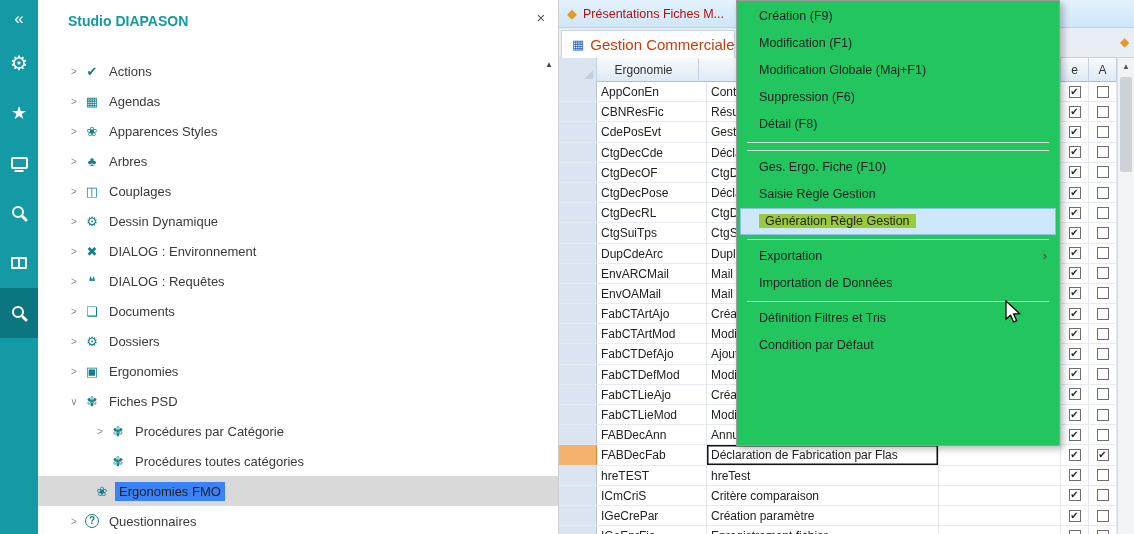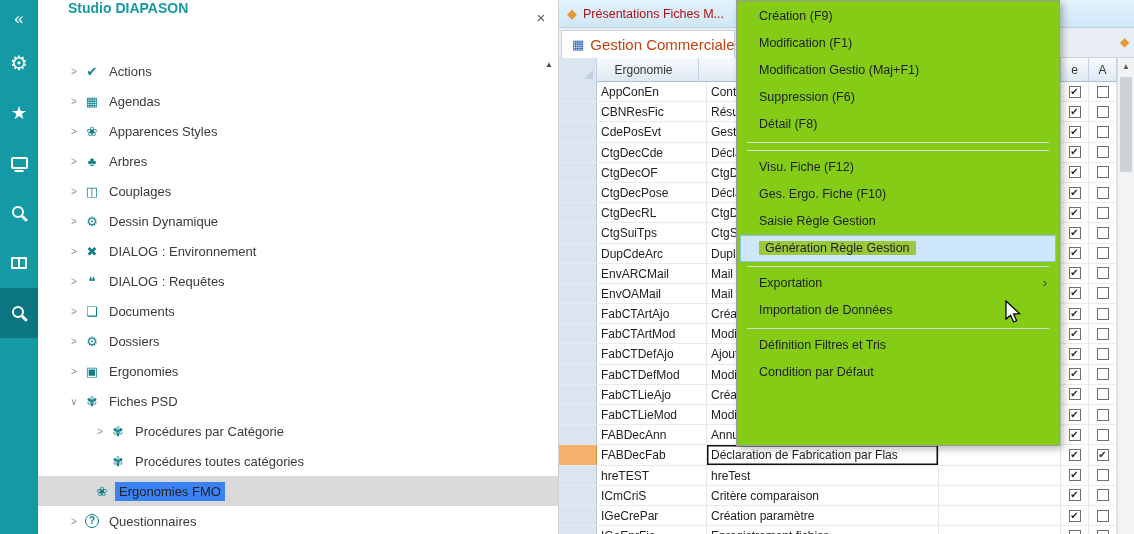--- a/index.html
+++ b/index.html
@@ -15,21 +15,21 @@
   .i-monitor { width:17px; height:12px; border:2px solid #fff; border-radius:2px; position:relative; display:inline-block; }
   .i-monitor::after { content:""; position:absolute; left:50%; transform:translateX(-50%); bottom:-5px; width:9px; height:2px; background:#fff; }
   .i-search { position:relative; width:18px; height:18px; display:inline-block; }
   .i-search::before { content:""; position:absolute; left:2px; top:2px; width:8px; height:8px; border:2px solid #fff; border-radius:50%; }
   .i-search::after { content:""; position:absolute; left:12.5px; top:11px; width:3px; height:7px; background:#fff; transform:rotate(-45deg); border-radius:1px; }
   .i-columns { width:16px; height:12px; border:2px solid #fff; border-radius:1px; position:relative; display:inline-block; }
   .i-columns::after { content:""; position:absolute; left:5px; top:0; width:2px; height:100%; background:#fff; }
 
   
   .tree { position:absolute; left:38px; top:0; width:521px; height:534px; background:#fff; border-right:1px solid #cfcfcf; z-index:2; }
-  .tree-title { position:absolute; left:30px; top:0; color:#149aa5; font-weight:bold; font-size:14px; }
+  .tree-title { position:absolute; left:30px; top:13px; color:#149aa5; font-weight:bold; font-size:14px; }
   .tree-close { position:absolute; right:8px; top:9px; width:18px; height:18px; text-align:center; color:#555; font-size:15px; cursor:pointer; }
   .tree-scrollup { position:absolute; right:5px; top:60px; font-size:8px; color:#444; cursor:pointer; }
   .tree-items { position:absolute; left:0; top:56px; width:100%; }
   .titem { height:30px; display:flex; align-items:center; color:#3a3a3a; font-size:13px; cursor:pointer; white-space:nowrap; }
   .titem .exp { width:16px; flex:none; text-align:center; color:#8f8f8f; font-size:10px; }
   .titem .ticon { width:20px; flex:none; text-align:center; font-size:13px; color:#117f8a; }
   .titem .ticon.q { width:14px; height:14px; margin:0 3px; border:1.5px solid #117f8a; border-radius:50%; font-size:10px; line-height:11px; font-weight:bold; }
   .titem .tlabel { margin-left:3px; padding:2px 4px; }
   .titem.selected { background:#d9d9d9; }
   .titem.highlight .tlabel { background:#3b82f6; color:#222; }
@@ -60,21 +60,21 @@
   .c-des { width:232px; flex:none; padding:3px 0 0 4px; border-right:1px solid #e3e8f0; position:relative; }
   .c-des.seldes { box-shadow:inset 0 0 0 1.5px #111; }
   .c-4 { width:122px; flex:none; border-right:1px solid #e3e8f0; }
   .c-e,.c-a { width:28px; flex:none; display:flex; align-items:center; justify-content:center; border-right:1px solid #e3e8f0; }
   .cb { width:12px; height:12px; border:1px solid #6e6e6e; background:#fff; font-size:10px; line-height:10px; text-align:center; color:#2a2a2a; cursor:pointer; }
   .vsb { position:absolute; right:0; top:0; width:17px; height:476px; background:#f2f3f5; border-left:1px solid #dcdcdc; cursor:pointer; }
   .vsb .up { height:17px; line-height:17px; text-align:center; font-size:8px; color:#555; }
   .vsb .thumb { position:absolute; left:2px; top:19px; width:12px; height:95px; background:#cdd2d8; border-radius:2px; }
 
   
-  .cmenu { position:absolute; left:736px; top:0; width:324px; height:446px; background:#84cc16; border:1px solid #9b9b9b; box-shadow:3px 3px 7px rgba(0,0,0,.28); padding-top:2px; z-index:5; }
+  .cmenu { position:absolute; left:736px; top:0; width:324px; height:446px; background:#22c55e; border:1px solid #9b9b9b; box-shadow:3px 3px 7px rgba(0,0,0,.28); padding-top:2px; z-index:5; }
   .mitem { height:27px; line-height:26px; padding-left:22px; font-size:12.5px; color:#1f1f1f; position:relative; white-space:nowrap; cursor:pointer; }
   .mitem.hl { background:#cfe7fa; outline:1px solid #8ebfe8; outline-offset:-1px; margin:0 3px; padding-left:19px; }
   .mitem.hl .mlabel { background:#9aca3c; padding:0 6px; }
   .marrow { position:absolute; right:12px; top:0; color:#444; font-size:13px; }
   .msep { height:8px; position:relative; }
   .msep::after { content:""; position:absolute; left:10px; right:10px; top:4px; border-top:1px solid #d8d8d8; }
 
   .cursor { position:absolute; left:1002px; top:300px; z-index:9; }
 </style>
 </head>
@@ -490,26 +490,25 @@
       <div class="vsb">
         <div class="up">▲</div>
         <div class="thumb"></div>
       </div>
     </div>
   </div>
 
   <div class="cmenu" id="ctxMenu">
       <div class="mitem"><span class="mlabel">Création (F9)</span></div>
       <div class="mitem"><span class="mlabel">Modification (F1)</span></div>
-      <div class="mitem"><span class="mlabel">Modification Gestio (Maj+F1)</span></div>
+      <div class="mitem"><span class="mlabel">Modification Globale (Maj+F1)</span></div>
       <div class="mitem"><span class="mlabel">Suppression (F6)</span></div>
       <div class="mitem"><span class="mlabel">Détail (F8)</span></div>
       <div class="msep"></div>
       <div class="msep"></div>
-      <div class="mitem"><span class="mlabel">Visu. Fiche (F12)</span></div>
       <div class="mitem"><span class="mlabel">Ges. Ergo. Fiche (F10)</span></div>
       <div class="mitem"><span class="mlabel">Saisie Règle Gestion</span></div>
       <div class="mitem hl"><span class="mlabel">Génération Règle Gestion</span></div>
       <div class="msep"></div>
       <div class="mitem"><span class="mlabel">Exportation</span><span class="marrow">›</span></div>
       <div class="mitem"><span class="mlabel">Importation de Données</span></div>
       <div class="msep"></div>
       <div class="mitem"><span class="mlabel">Définition Filtres et Tris</span></div>
       <div class="mitem"><span class="mlabel">Condition par Défaut</span></div>
     </div>

